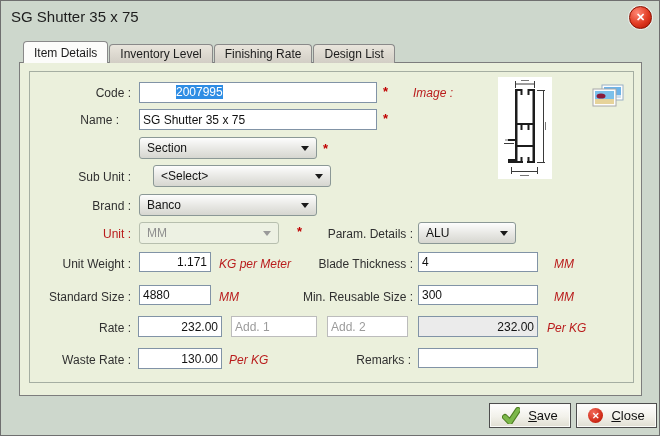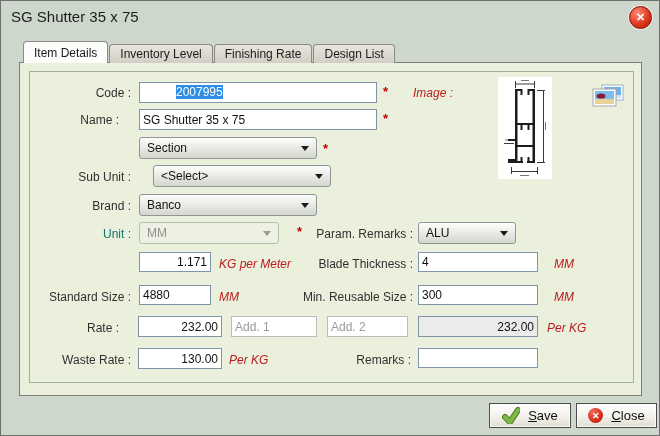--- a/index.html
+++ b/index.html
@@ -24,21 +24,21 @@
   .tabs { position:absolute; left:22px; top:40px; height:22px; display:flex; align-items:flex-end; z-index:3; }
   .tab {
     height:19px; background:linear-gradient(#e9e5dc,#d2cec5);
     border:1px solid #898989; border-bottom:none; border-radius:4px 4px 0 0;
     padding:0 10px; display:flex; align-items:center;
     font-size:12px; color:#1c1c1c; margin-right:1px; cursor:pointer; white-space:nowrap;
   }
   .tab.active { height:22px; background:#fcfcfa; }
   .panel { position:absolute; left:28px; top:70px; width:605px; height:312px; border:1px solid #a5aea2; }
   .lbl { position:absolute; font-size:12px; color:#303030; text-align:right; white-space:nowrap; }
-  .lbl.gray { color:#0f766e; }
+  .lbl.gray { color:#b91c1c; }
   .suffix { position:absolute; font-size:12px; color:#b91c1c; white-space:nowrap;font-style:italic; }
   .star { position:absolute; color:#c00000; font-size:13px; font-weight:bold; }
   .tb {
     position:absolute; border:1px solid #8193a6; background:#fff;
     font-family:inherit; font-size:12px; color:#111; padding:2px 3px; outline:none;
   }
   .num { text-align:right; }
   .dis { background:#ebebeb; }
   .lite { border-color:#bcbcbc; }
   input::placeholder { color:#9b9b9b; opacity:1; }
@@ -179,40 +179,41 @@
     <span>Banco</span>
     <span class="arr"></span>
   </div>
 
   <div class="lbl gray" style="left:30px;top:226px;width:100px;">Unit :</div>
   <div class="combo disabled" style="left:138px;top:221px;width:140px;">
     <span>MM</span>
     <span class="arr"></span>
   </div>
   <div class="star" style="left:296px;top:223px;">*</div>
-  <div class="lbl" style="left:290px;top:226px;width:122px;">Param. Remarks :</div>
+  <div class="lbl" style="left:290px;top:226px;width:122px;">Param. Details :</div>
   <div class="combo" style="left:417px;top:221px;width:98px;">
     <span>ALU</span>
     <span class="arr"></span>
   </div>
 
+  <div class="lbl" style="left:30px;top:256px;width:100px;">Unit Weight :</div>
   <input class="tb num" style="left: 138px; top: 251px; width: 72px; height: 20px;" value="1.171">
   <div class="suffix" style="left:218px;top:256px;">KG per Meter</div>
   <div class="lbl" style="left:290px;top:256px;width:122px;">Blade Thickness :</div>
   <input class="tb" style="left: 417px; top: 251px; width: 120px; height: 20px;" value="4">
   <div class="suffix" style="left:553px;top:256px;">MM</div>
 
   <div class="lbl" style="left:30px;top:289px;width:100px;">Standard Size :</div>
   <input class="tb" style="left: 138px; top: 284px; width: 72px; height: 20px;" value="4880">
   <div class="suffix" style="left:218px;top:289px;">MM</div>
   <div class="lbl" style="left:285px;top:289px;width:127px;">Min. Reusable Size :</div>
   <input class="tb" style="left: 417px; top: 284px; width: 120px; height: 20px;" value="300">
   <div class="suffix" style="left:553px;top:289px;">MM</div>
 
-  <div class="lbl" style="left:18px;top:320px;width:100px;padding-left:47px;">Rate :</div>
+  <div class="lbl" style="left:30px;top:320px;width:100px;padding-left:47px;">Rate :</div>
   <input class="tb num" style="left: 137px; top: 315px; width: 84px; height: 21px;" value="232.00">
   <input class="tb lite" style="left: 230px; top: 315px; width: 86px; height: 21px;" placeholder="Add. 1">
   <input class="tb lite" style="left: 326px; top: 315px; width: 81px; height: 21px;" placeholder="Add. 2">
   <input class="tb dis num" readonly="" style="left: 417px; top: 315px; width: 120px; height: 21px;" value="232.00">
   <div class="suffix" style="left:546px;top:320px;">Per KG</div>
 
   <div class="lbl" style="left:30px;top:352px;width:100px;">Waste Rate :</div>
   <input class="tb num" style="left: 137px; top: 347px; width: 84px; height: 21px;" value="130.00">
   <div class="suffix" style="left:228px;top:352px;">Per KG</div>
   <div class="lbl" style="left:290px;top:352px;width:120px;">Remarks :</div>

